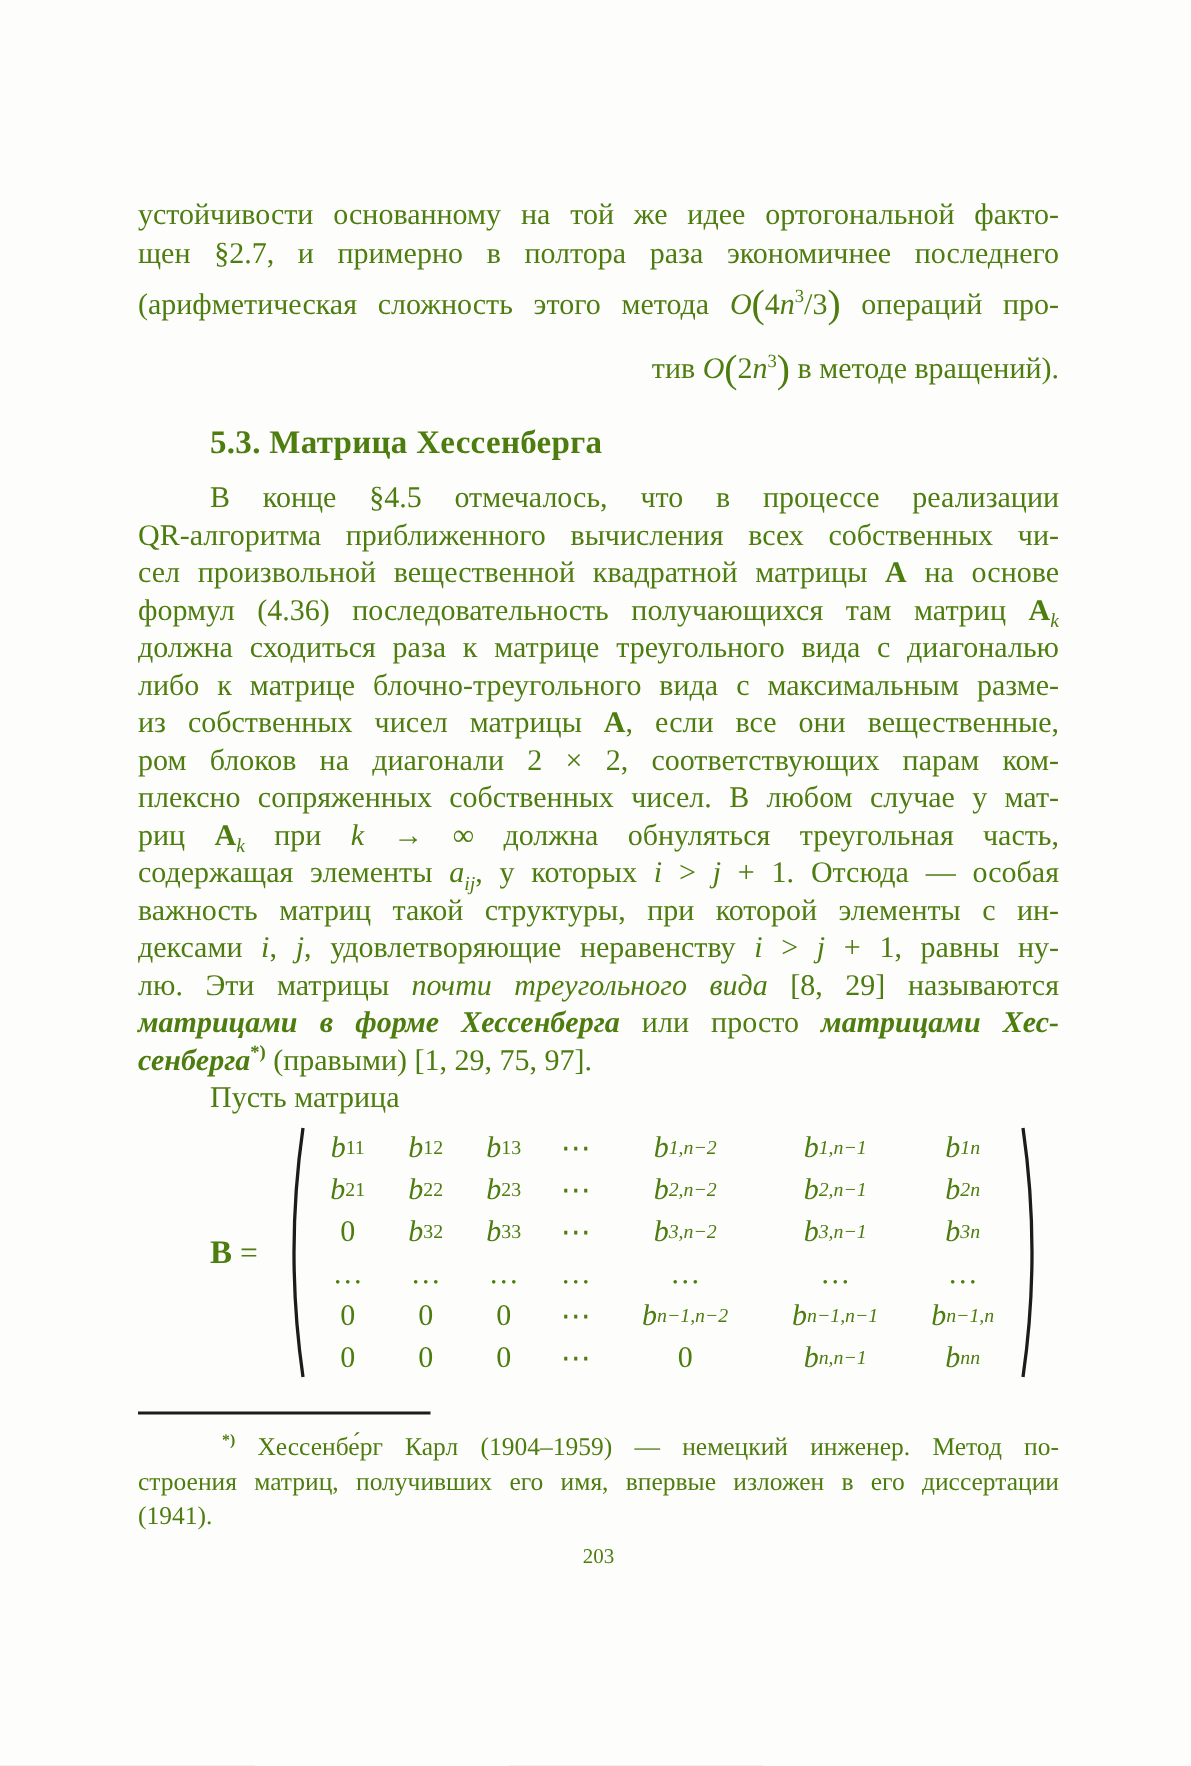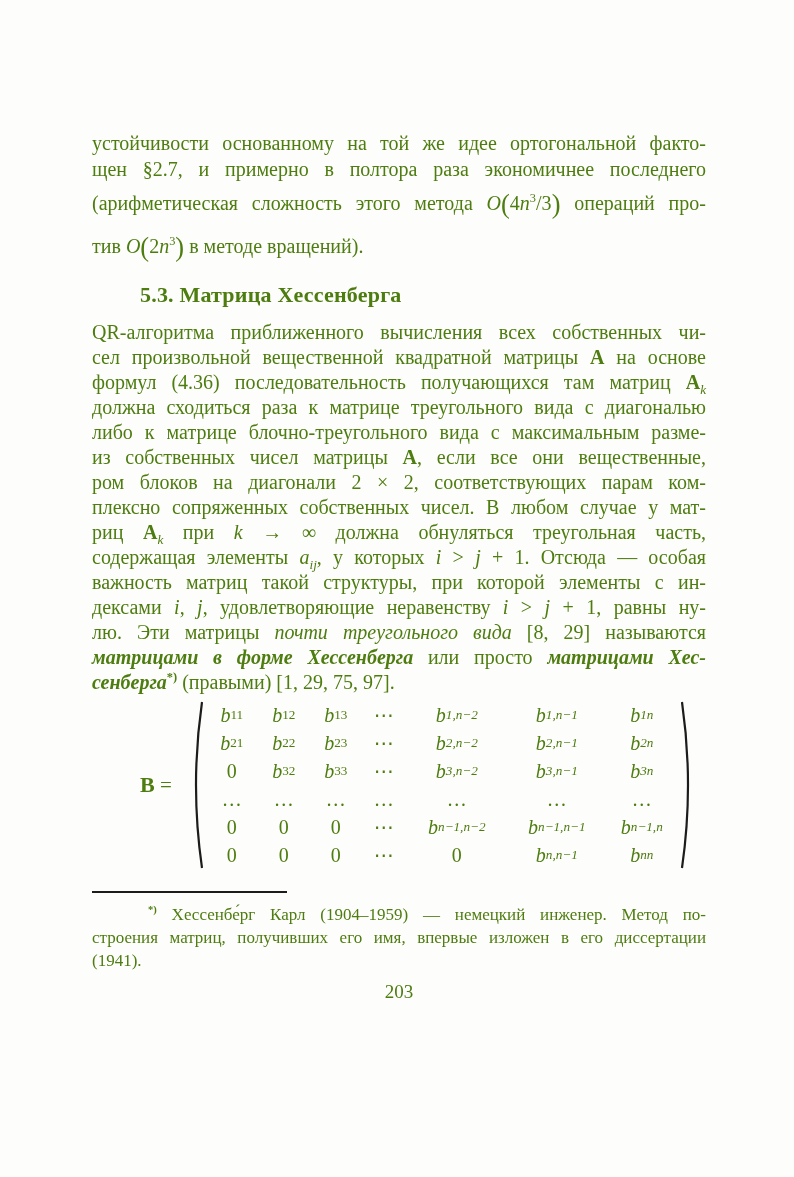--- a/index.html
+++ b/index.html
@@ -11,21 +11,21 @@
     padding:130px 88px 0 92px;
     color:#4d7c0f;
     font-family:"Liberation Serif","DejaVu Serif",serif;
     overflow:hidden;
   }
   .bodytext{font-size:20px;}
   .tline{line-height:26px;white-space:normal;}
   .p2 .tline{line-height:25px;}
   .tline.just{text-align:justify;text-align-last:justify;}
   .tline.ind{text-indent:48px;}
-  .tline.tall{line-height:43px;}
+  .tline.tall{line-height:43px;text-align:right;}
   .si{font-style:italic;}
   .sb{font-weight:bold;}
   .sbi{font-weight:bold;font-style:italic;}
   .sm{font-style:italic;}
   .smb{font-weight:bold;}
   .sp{font-size:1.32em;line-height:1;vertical-align:-0.1em;}
   sub.ssub{font-size:0.66em;font-style:italic;line-height:0;}
   sub.ssub.up{font-style:normal;}
   sup.ssup{font-size:0.62em;line-height:0;}
   .heading{
@@ -51,53 +51,55 @@
   }
   .mcell .base{font-style:italic;}
   .fnsep{
     width:195px;border-top:2px solid #1c1c1c;
     margin:20px 0 10px 0;
   }
   .fn{font-size:17px;}
   .fn .tline{line-height:23px;}
   .fn .tline.ind{text-indent:56px;}
   .pagenum{
-    text-align:center;font-size:19px;margin-top:9px;
+    text-align:center;font-size:14px;margin-top:9px;
   }
 </style>
 </head>
 <body>
 
 <div class="page">
 
   <div class="bodytext p1">
       <div class="tline just"><span>устойчивости основанному на той же идее ортогональной факто-</span></div>
       <div class="tline just"><span>щен §2.7, и примерно в полтора раза экономичнее последнего</span></div>
       <div class="tline just tall"><span>(арифметическая сложность этого метода </span><span class="sm">O</span><span class="sp">(</span><span>4</span><span class="sm">n</span><sup class="ssup">3</sup><span>/3</span><span class="sp">)</span><span> операций про-</span></div>
       <div class="tline tall"><span>тив </span><span class="sm">O</span><span class="sp">(</span><span>2</span><span class="sm">n</span><sup class="ssup">3</sup><span class="sp">)</span><span> в методе вращений).</span></div>
     </div>
 
   <div class="heading">5.3. Матрица Хессенберга</div>
 
   <div class="bodytext p2">
+      <div class="tline just ind"><span>В конце §4.5 отмечалось, что в процессе реализации</span></div>
       <div class="tline just"><span>QR-алгоритма приближенного вычисления всех собственных чи-</span></div>
       <div class="tline just"><span>сел произвольной вещественной квадратной матрицы </span><span class="smb">A</span><span> на основе</span></div>
       <div class="tline just"><span>формул (4.36) последовательность получающихся там матриц </span><span class="smb">A</span><sub class="ssub">k</sub></div>
       <div class="tline just"><span>должна сходиться раза к матрице треугольного вида с диагональю</span></div>
       <div class="tline just"><span>либо к матрице блочно-треугольного вида с максимальным разме-</span></div>
       <div class="tline just"><span>из собственных чисел матрицы </span><span class="smb">A</span><span>, если все они вещественные,</span></div>
       <div class="tline just"><span>ром блоков на диагонали 2 × 2, соответствующих парам ком-</span></div>
       <div class="tline just"><span>плексно сопряженных собственных чисел. В любом случае у мат-</span></div>
       <div class="tline just"><span>риц </span><span class="smb">A</span><sub class="ssub">k</sub><span> при </span><span class="sm">k</span><span> → ∞ должна обнуляться треугольная часть,</span></div>
       <div class="tline just"><span>содержащая элементы </span><span class="sm">a</span><sub class="ssub">ij</sub><span>, у которых </span><span class="sm">i</span><span> &gt; </span><span class="sm">j</span><span> + 1. Отсюда — особая</span></div>
       <div class="tline just"><span>важность матриц такой структуры, при которой элементы с ин-</span></div>
       <div class="tline just"><span>дексами </span><span class="sm">i</span><span>, </span><span class="sm">j</span><span>, удовлетворяющие неравенству </span><span class="sm">i</span><span> &gt; </span><span class="sm">j</span><span> + 1, равны ну-</span></div>
       <div class="tline just"><span>лю. Эти матрицы </span><span class="si">почти треугольного вида</span><span> [8, 29] называются</span></div>
       <div class="tline just"><span class="sbi">матрицами в форме Хессенберга</span><span> или просто </span><span class="sbi">матрицами Хес-</span></div>
       <div class="tline"><span class="sbi">сенберга</span><sup class="ssup sb">*)</sup><span> (правыми) [1, 29, 75, 97].</span></div>
+      <div class="tline ind"><span>Пусть матрица</span></div>
     </div>
 
   <div class="matrixwrap">
     <span class="mlhs"><span class="smb">B</span> <span>=</span></span>
     <svg class="paren" width="16" height="172" viewBox="0 0 16 172">
       <path d="M14 3 Q2 86 14 169" stroke="#1c1c1c" stroke-width="2.2" fill="none"></path>
     </svg>
     <div class="mgrid">
         <div class="mcell">
           <span class="base">b</span>

